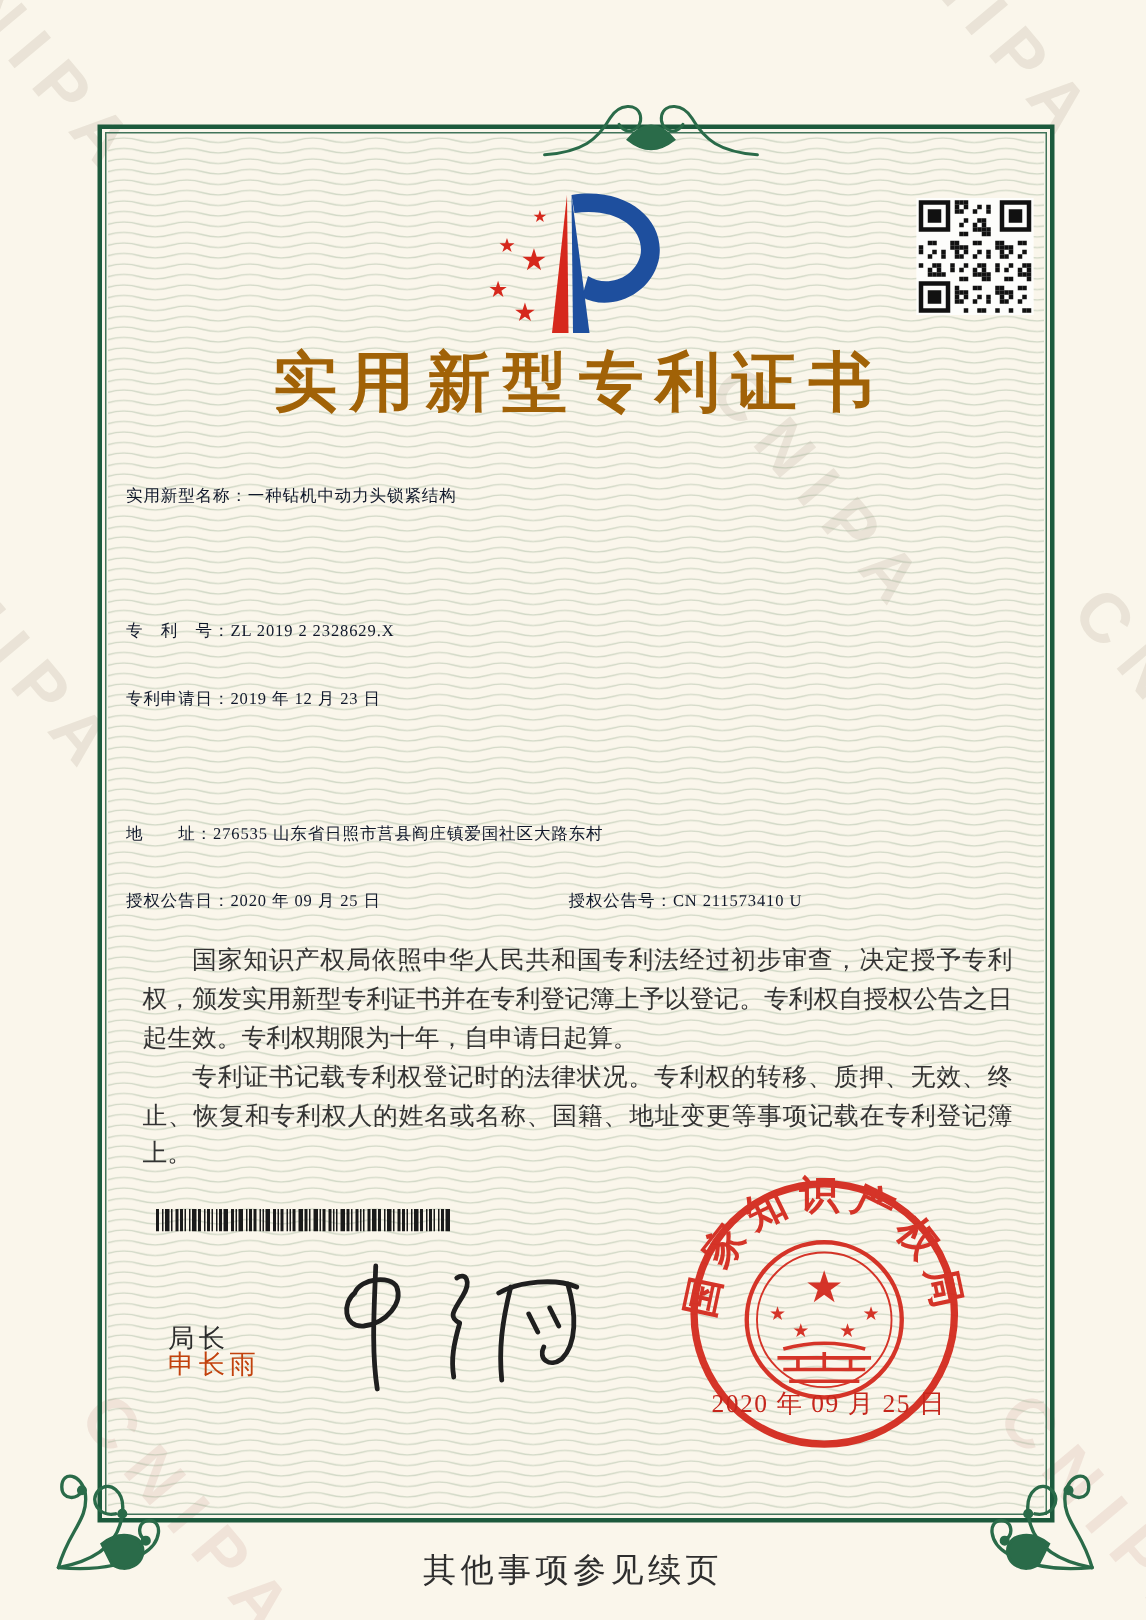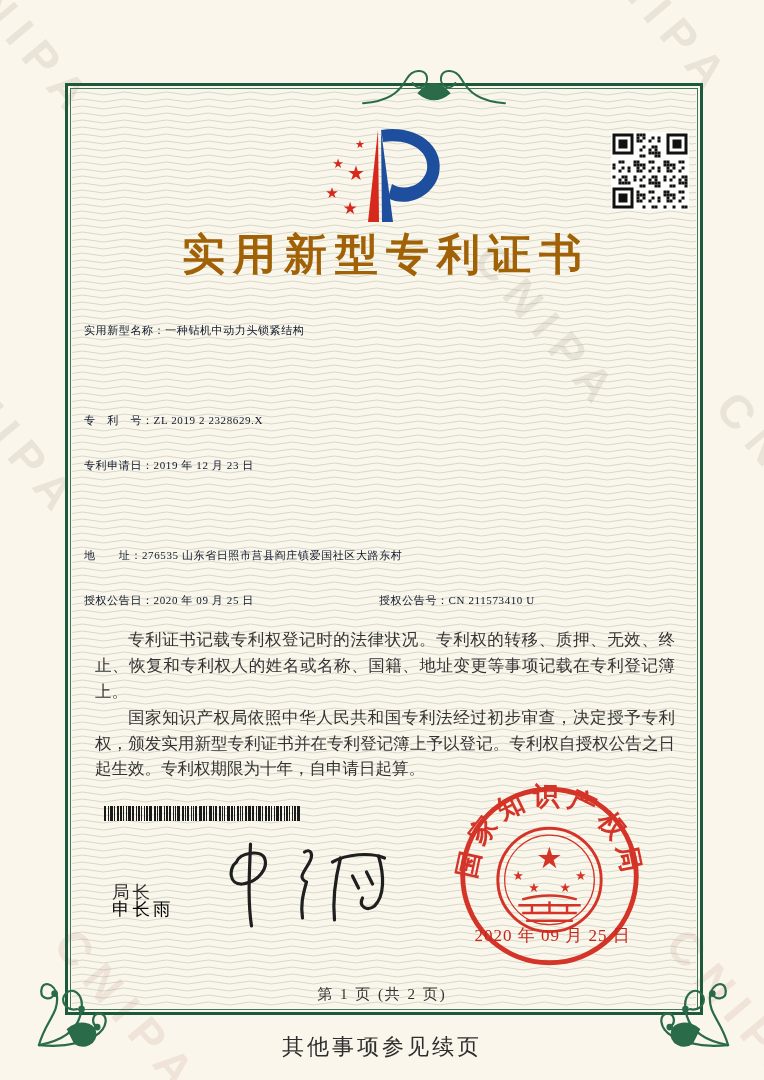--- a/index.html
+++ b/index.html
@@ -23,21 +23,21 @@
   .qr{position:absolute;left:611px;top:132px;background:#fdfdfb;}
   .title{position:absolute;left:0;right:0;top:226px;text-align:center;font-size:43px;font-weight:bold;
          letter-spacing:8px;text-indent:8px;color:#a16207;}
   .row{position:absolute;left:84px;font-size:11px;letter-spacing:.6px;white-space:nowrap;color:#0f172a;}
   .row .second{position:absolute;left:295px;top:0;}
   .paras{position:absolute;left:95px;width:580px;top:627px;font-size:16.5px;line-height:1.57;
          text-align:justify;color:#333;}
   .paras p{margin:0;text-indent:2em;}
   .barcode{position:absolute;left:104px;top:806px;}
   .sig-role{position:absolute;left:112px;top:860px;font-size:17.5px;letter-spacing:3px;color:#2c2c2c;margin-top:20px;}
-  .sig-name{position:absolute;left:112px;top:897px;font-size:17.5px;letter-spacing:3px;color:#000000;}
+  .sig-name{position:absolute;left:112px;top:897px;font-size:17.5px;letter-spacing:3px;color:#c2410c;}
   .sig-script{position:absolute;left:218px;top:838px;}
   .seal{position:absolute;left:452px;top:780px;z-index:4;opacity:.93;}
   .seal-date{position:absolute;left:455px;top:924px;width:195px;text-align:center;font-size:17px;
              letter-spacing:1px;color:#c5261c;z-index:5;white-space:nowrap;}
   .page-info{position:absolute;left:0;right:0;top:985px;text-align:center;font-size:15px;
              letter-spacing:2px;color:#333;z-index:3;}
   .note{position:absolute;left:0;right:0;top:1032px;text-align:center;font-size:22px;
         letter-spacing:3px;color:#2e2e2e;z-index:3;}
 </style>
 </head>
@@ -271,22 +271,22 @@
     </div>
     <div class="row" style="top:548px">
       <span>地　　址：</span><span>276535 山东省日照市莒县阎庄镇爱国社区大路东村</span>
     </div>
     <div class="row" style="top:593px">
       <span>授权公告日：</span><span>2020 年 09 月 25 日</span>
       <span class="second"><span>授权公告号：</span><span>CN 211573410 U</span></span>
     </div>
 
     <div class="paras">
+      <p>国家知识产权局依照中华人民共和国专利法经过初步审查，决定授予专利权，颁发实用新型专利证书并在专利登记簿上予以登记。专利权自授权公告之日起生效。专利权期限为十年，自申请日起算。</p>
       <p>专利证书记载专利权登记时的法律状况。专利权的转移、质押、无效、终止、恢复和专利权人的姓名或名称、国籍、地址变更等事项记载在专利登记簿上。</p>
-      <p>国家知识产权局依照中华人民共和国专利法经过初步审查，决定授予专利权，颁发实用新型专利证书并在专利登记簿上予以登记。专利权自授权公告之日起生效。专利权期限为十年，自申请日起算。</p>
     </div>
 
     <svg class="barcode" width="202" height="15" id="barcode">
         <rect x="0" y="0" width="2" height="15" fill="#1a1a1a"></rect>
         <rect x="4" y="0" width="1" height="15" fill="#1a1a1a"></rect>
         <rect x="6" y="0" width="3" height="15" fill="#1a1a1a"></rect>
         <rect x="10" y="0" width="1" height="15" fill="#1a1a1a"></rect>
         <rect x="13" y="0" width="2" height="15" fill="#1a1a1a"></rect>
         <rect x="16" y="0" width="2" height="15" fill="#1a1a1a"></rect>
         <rect x="19" y="0" width="1" height="15" fill="#1a1a1a"></rect>
@@ -358,21 +358,20 @@
         <path d="M16,24 C20,14 40,12 44,20 C48,30 38,44 22,46 C8,47 8,30 16,24"></path>
         <path d="M84,14 C90,10 94,16 88,26 C82,36 78,40 86,44 C82,58 80,68 82,80"></path>
         <path d="M112,24 C126,16 150,14 164,20"></path>
         <path d="M120,20 C114,44 112,62 114,82"></path>
         <path d="M158,18 C164,38 164,58 154,68 C146,74 138,68 142,60"></path>
         <path d="M132,38 L138,50"></path>
         <path d="M146,34 L152,46"></path>
       </g>
     </svg>
 
-    <div class="page-info">第 1 页 (共 2 页)</div>
     <div class="note">其他事项参见续页</div>
   </div>
 
   <svg class="seal" width="195" height="190" viewBox="0 0 200 190">
     <circle cx="100" cy="96" r="89" fill="none" stroke="#d3261a" stroke-width="5"></circle>
     <defs>
         <path id="sealArc" d="M 32,130 A 75,75 0 1 1 168,130"></path>
       </defs>
     <text font-size="27" font-weight="bold" fill="#d3261a" letter-spacing="7">
       <textPath href="#sealArc" startOffset="50%" text-anchor="middle">国家知识产权局</textPath>

